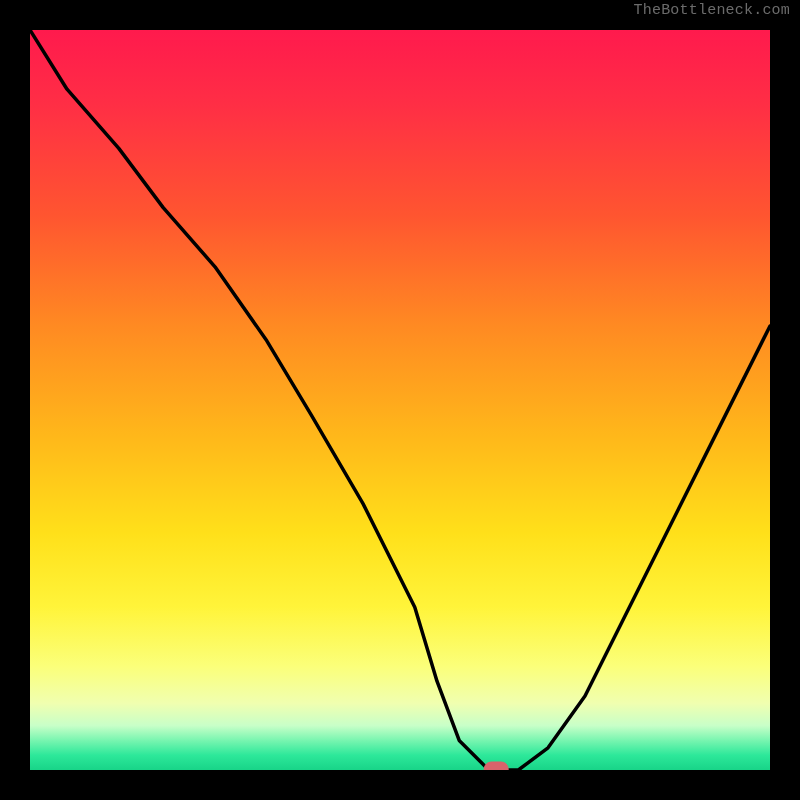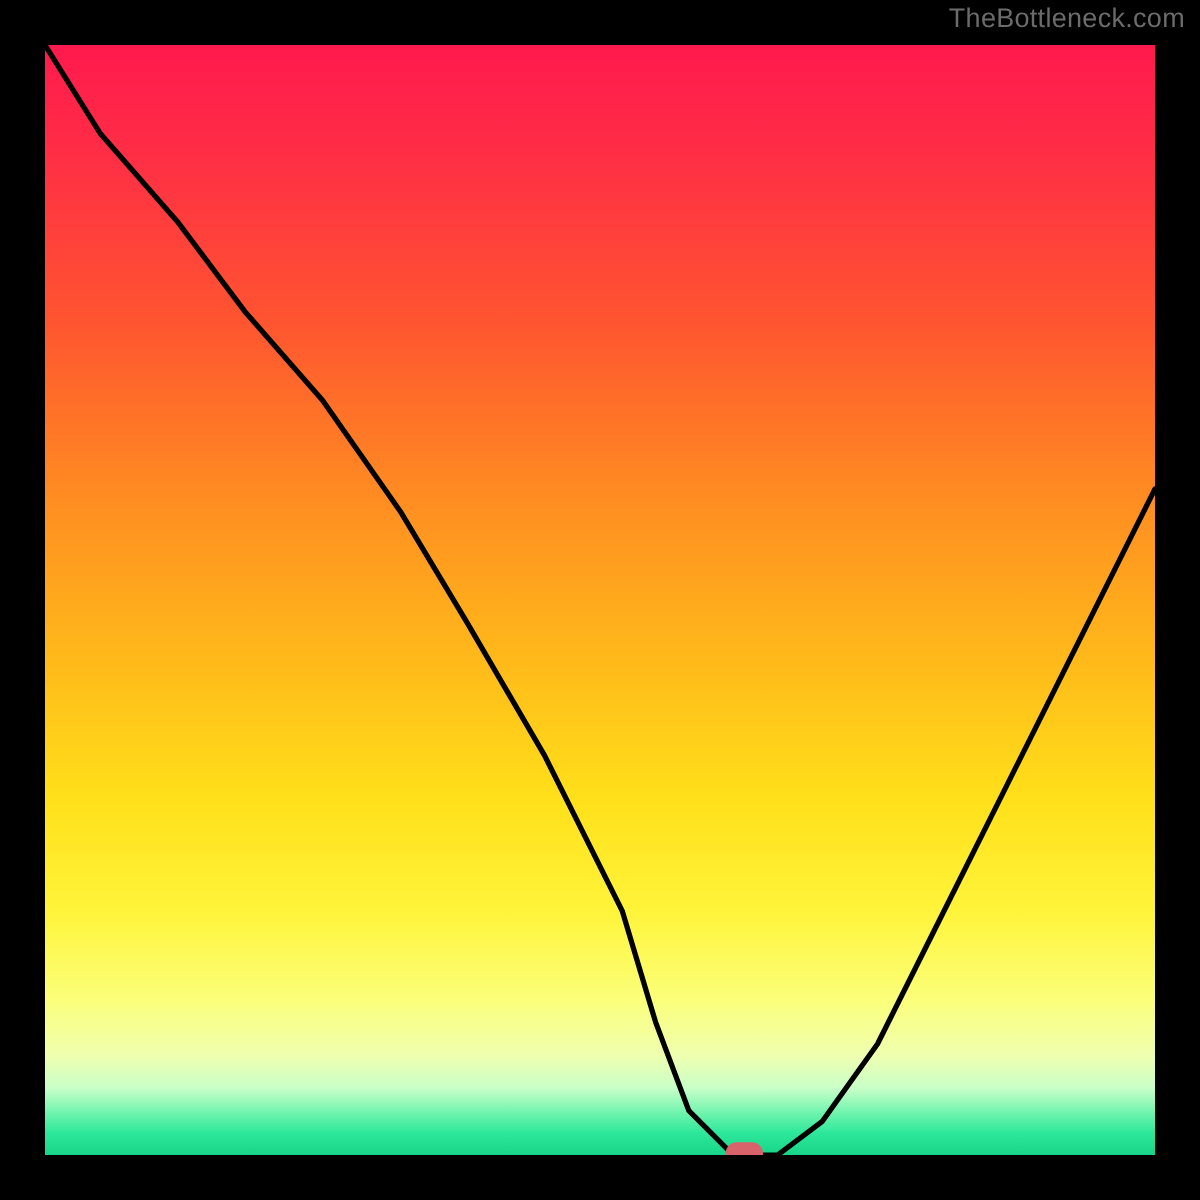--- a/index.html
+++ b/index.html
@@ -14,22 +14,22 @@
     position: relative;
     width: 800px;
     height: 800px;
     background: #000;
   }
   .watermark {
     position: absolute;
     top: 2px;
     right: 10px;
     color: #6b6b6b;
-    font-family: Liberation Sans, sans-serif;
-    font-size: 18px;
+    font-family: Liberation Mono, monospace;
+    font-size: 15px;
     letter-spacing: 0.2px;
     z-index: 10;
   }
   .plot-area {
     position: absolute;
     left: 30px;
     top: 30px;
     width: 740px;
     height: 740px;
     overflow: hidden;

